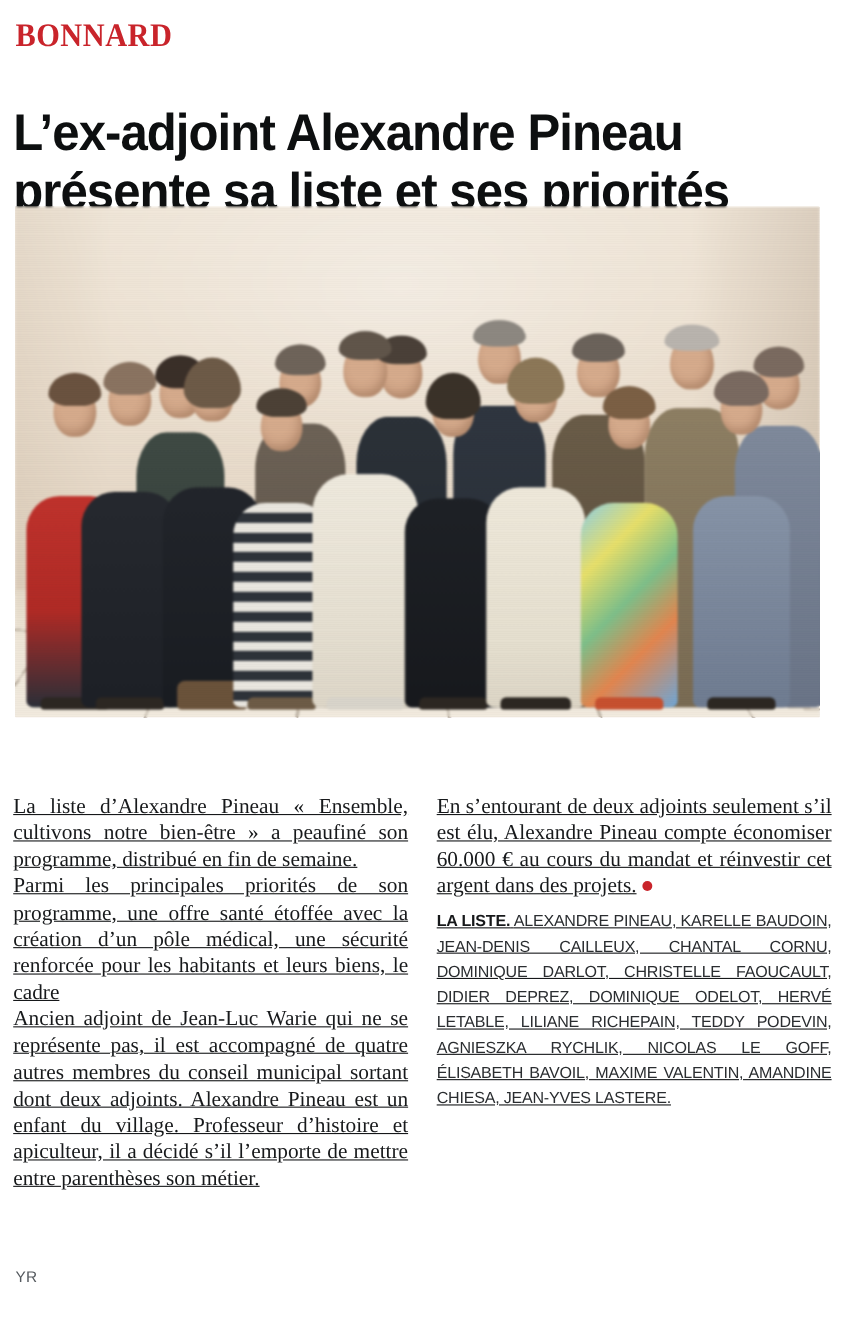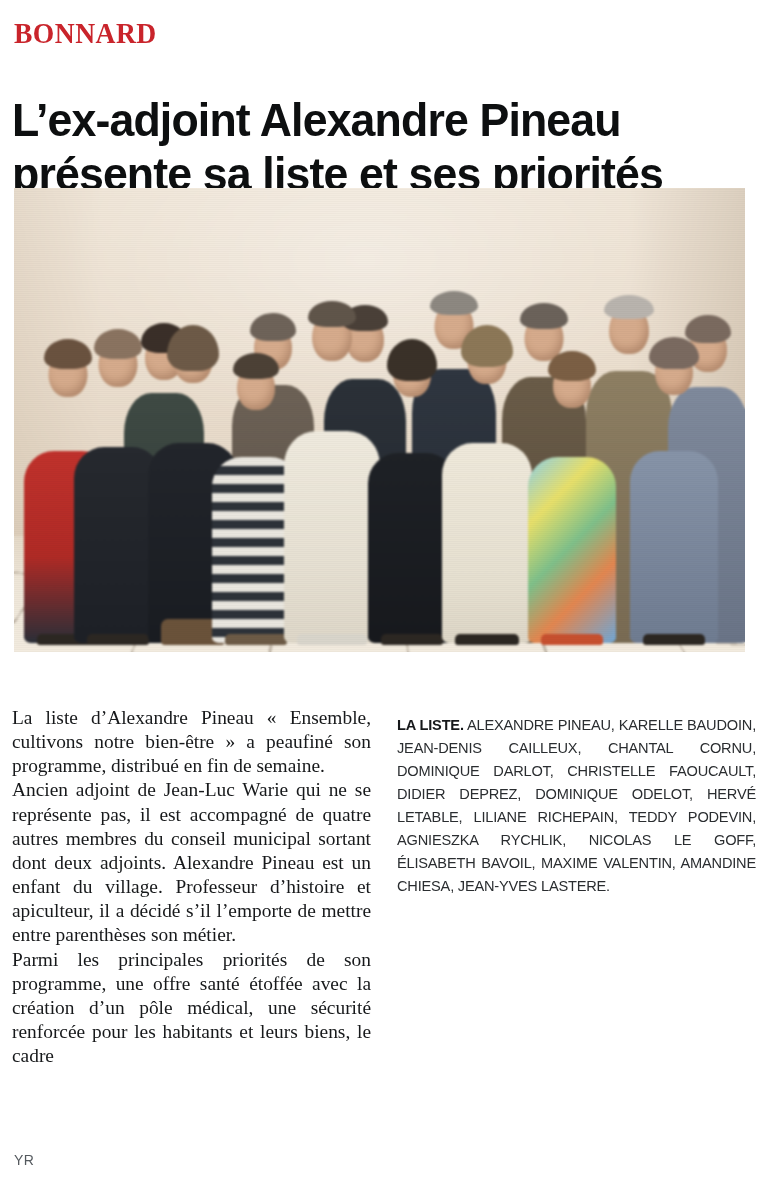--- a/index.html
+++ b/index.html
@@ -182,22 +182,23 @@
   
   .body-cols {
     position: absolute;
     left: 12px;
     top: 706px;
     width: 744px;
     height: 440px;
   }
   .col {
     position: absolute;
-    top: 0;
+    top: 16px;
     width: 359px;
+    text-decoration: underline;
   }
   .col-left  { left: 0; }
   .col-right { left: 385px; }
 
   .col p {
     margin: 0;
     font-family: "Liberation Serif", "DejaVu Serif", serif;
     font-size: 19.4px;
     line-height: 1.245;
     text-align: justify;
@@ -369,25 +370,26 @@
       <div class="blurmask"></div>
       <div class="photo-grain"></div>
     </div>
   </figure>
 
 
   <div class="body-cols">
 
     <div class="col col-left">
       <p>La liste d’Alexandre Pineau « Ensemble, cultivons notre bien-être » a peaufiné son programme, distribué en fin de semaine.</p>
+      <p>Parmi les principales priorités de son programme, une offre santé étoffée avec la création d’un pôle médical, une sécurité renforcée pour les habitants et leurs biens, le cadre</p>
       <p>Ancien adjoint de Jean-Luc Warie qui ne se représente pas, il est accompagné de quatre autres membres du conseil municipal sortant dont deux adjoints. Alexandre Pineau est un enfant du village. Professeur d’histoire et apiculteur, il a décidé s’il l’emporte de mettre entre parenthèses son métier.</p>
-      <p>Parmi les principales priorités de son programme, une offre santé étoffée avec la création d’un pôle médical, une sécurité renforcée pour les habitants et leurs biens, le cadre</p>
     </div>
 
     <div class="col col-right">
+      <p><span>En s’entourant de deux adjoints seulement s’il est élu, Alexandre Pineau compte économiser 60.000 € au cours du mandat et réinvestir cet argent dans des projets.</span><span class="endmark"></span></p>
 
       <div class="laliste">
         <span class="lead">LA LISTE.</span>
         <span>ALEXANDRE PINEAU, KARELLE BAUDOIN, JEAN-DENIS CAILLEUX, CHANTAL CORNU, DOMINIQUE DARLOT, CHRISTELLE FAOUCAULT, DIDIER DEPREZ, DOMINIQUE ODELOT, HERVÉ LETABLE, LILIANE RICHEPAIN, TEDDY PODEVIN, AGNIESZKA RYCHLIK, NICOLAS LE GOFF, ÉLISABETH BAVOIL, MAXIME VALENTIN, AMANDINE CHIESA, JEAN-YVES LASTERE.</span>
       </div>
     </div>
 
   </div>
 
   <div class="byline">YR</div>

